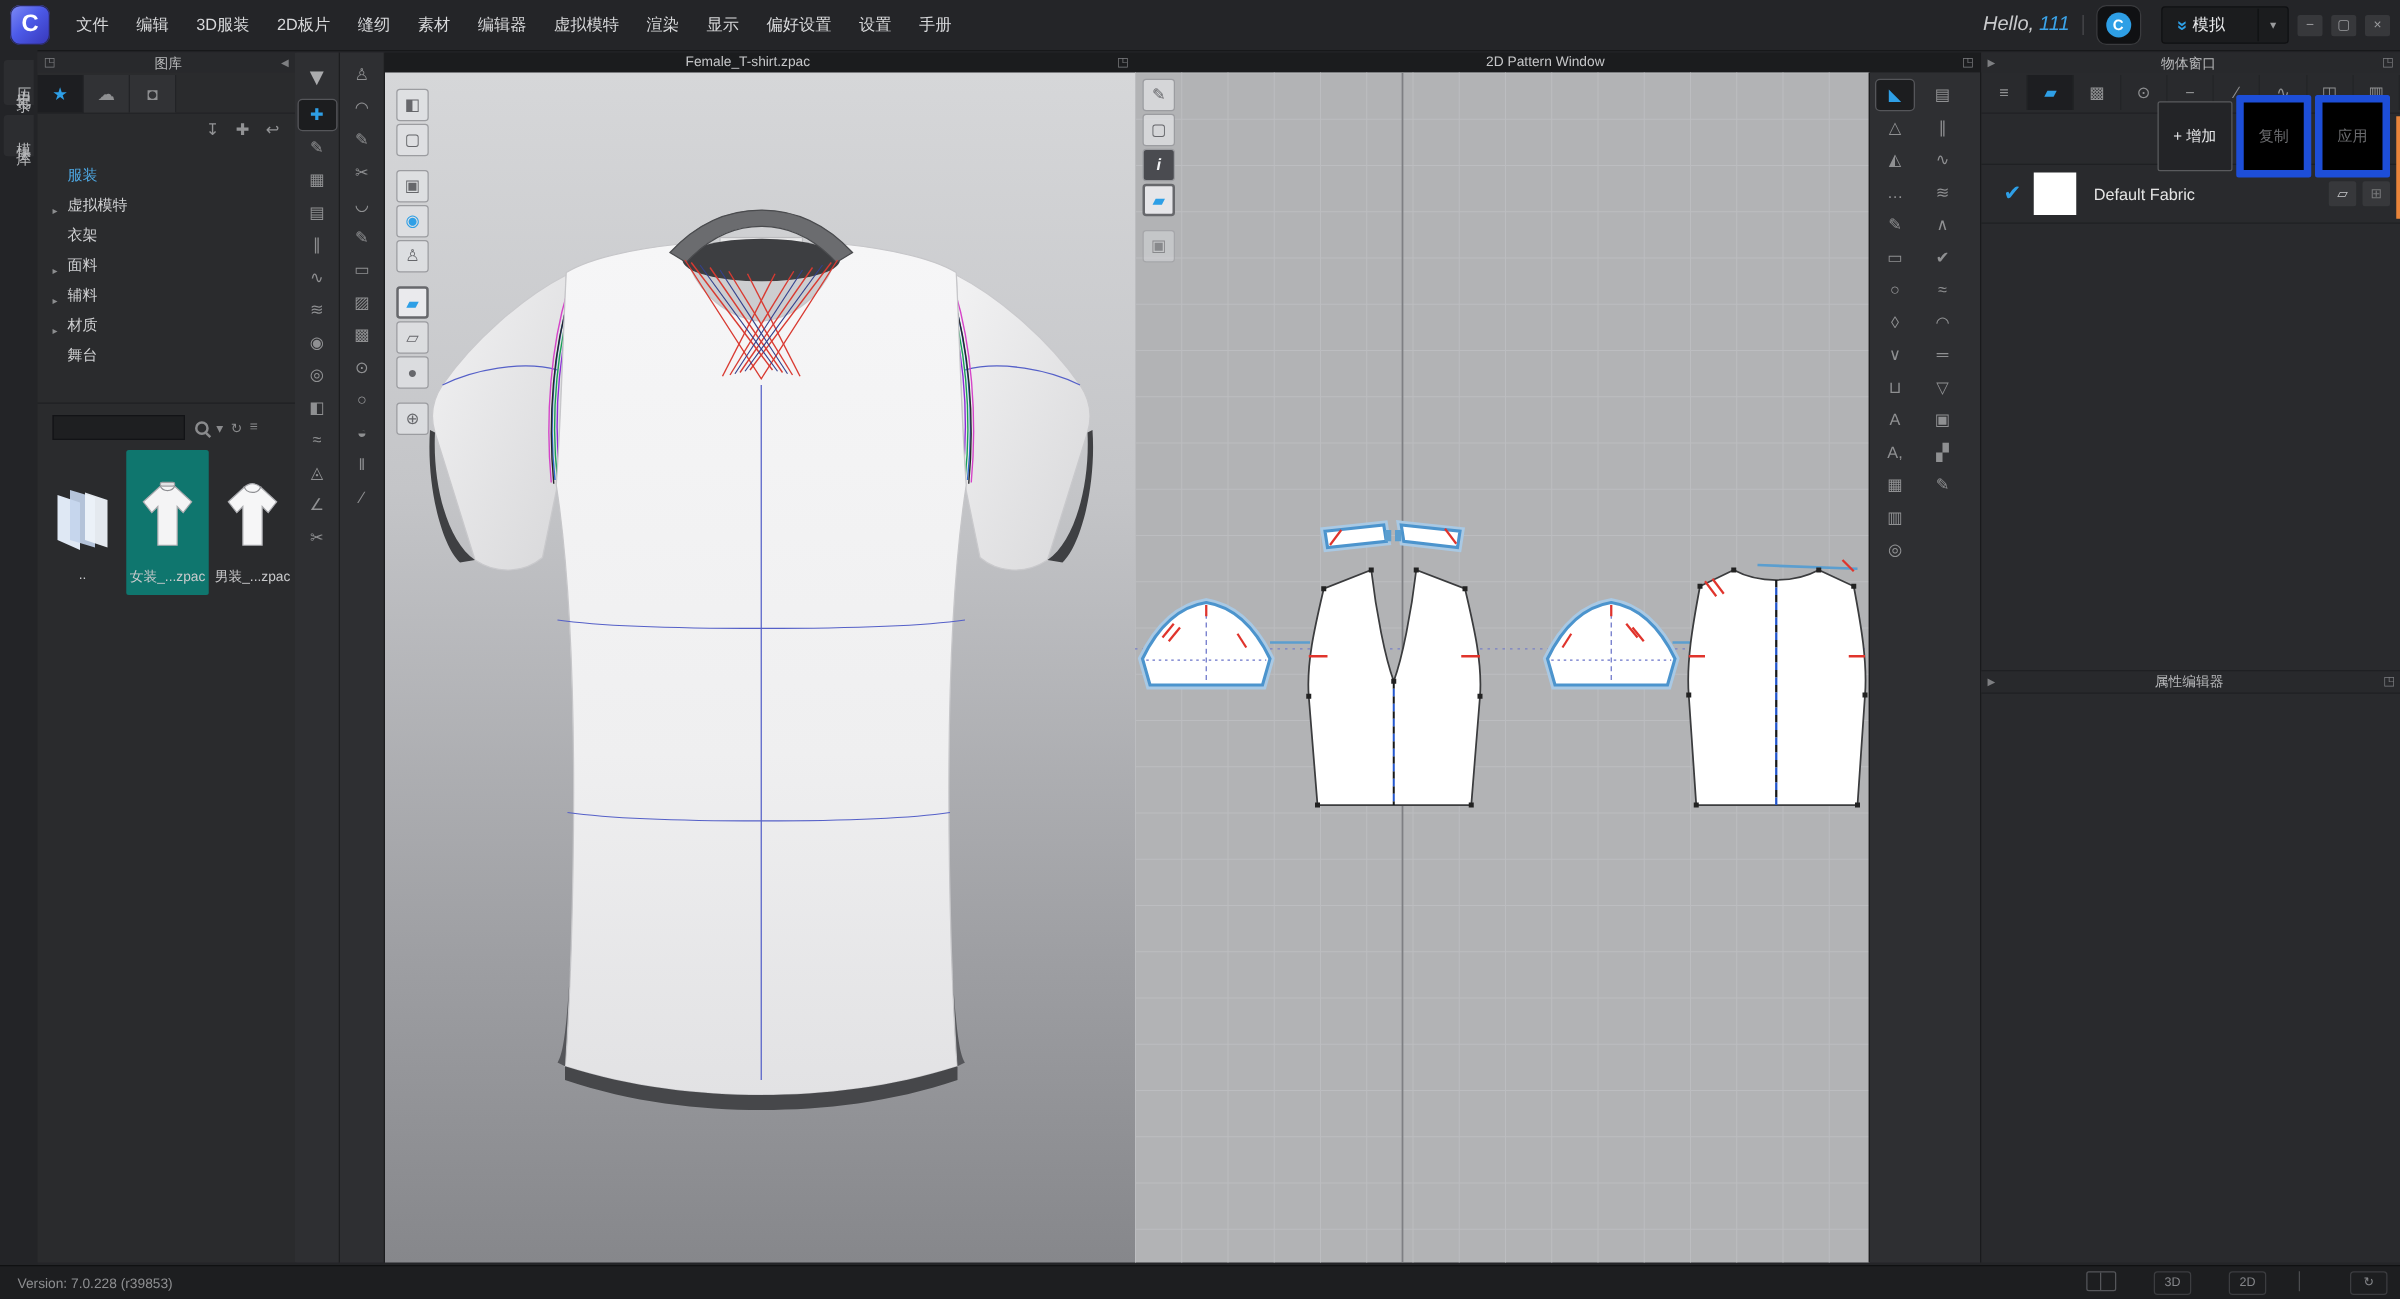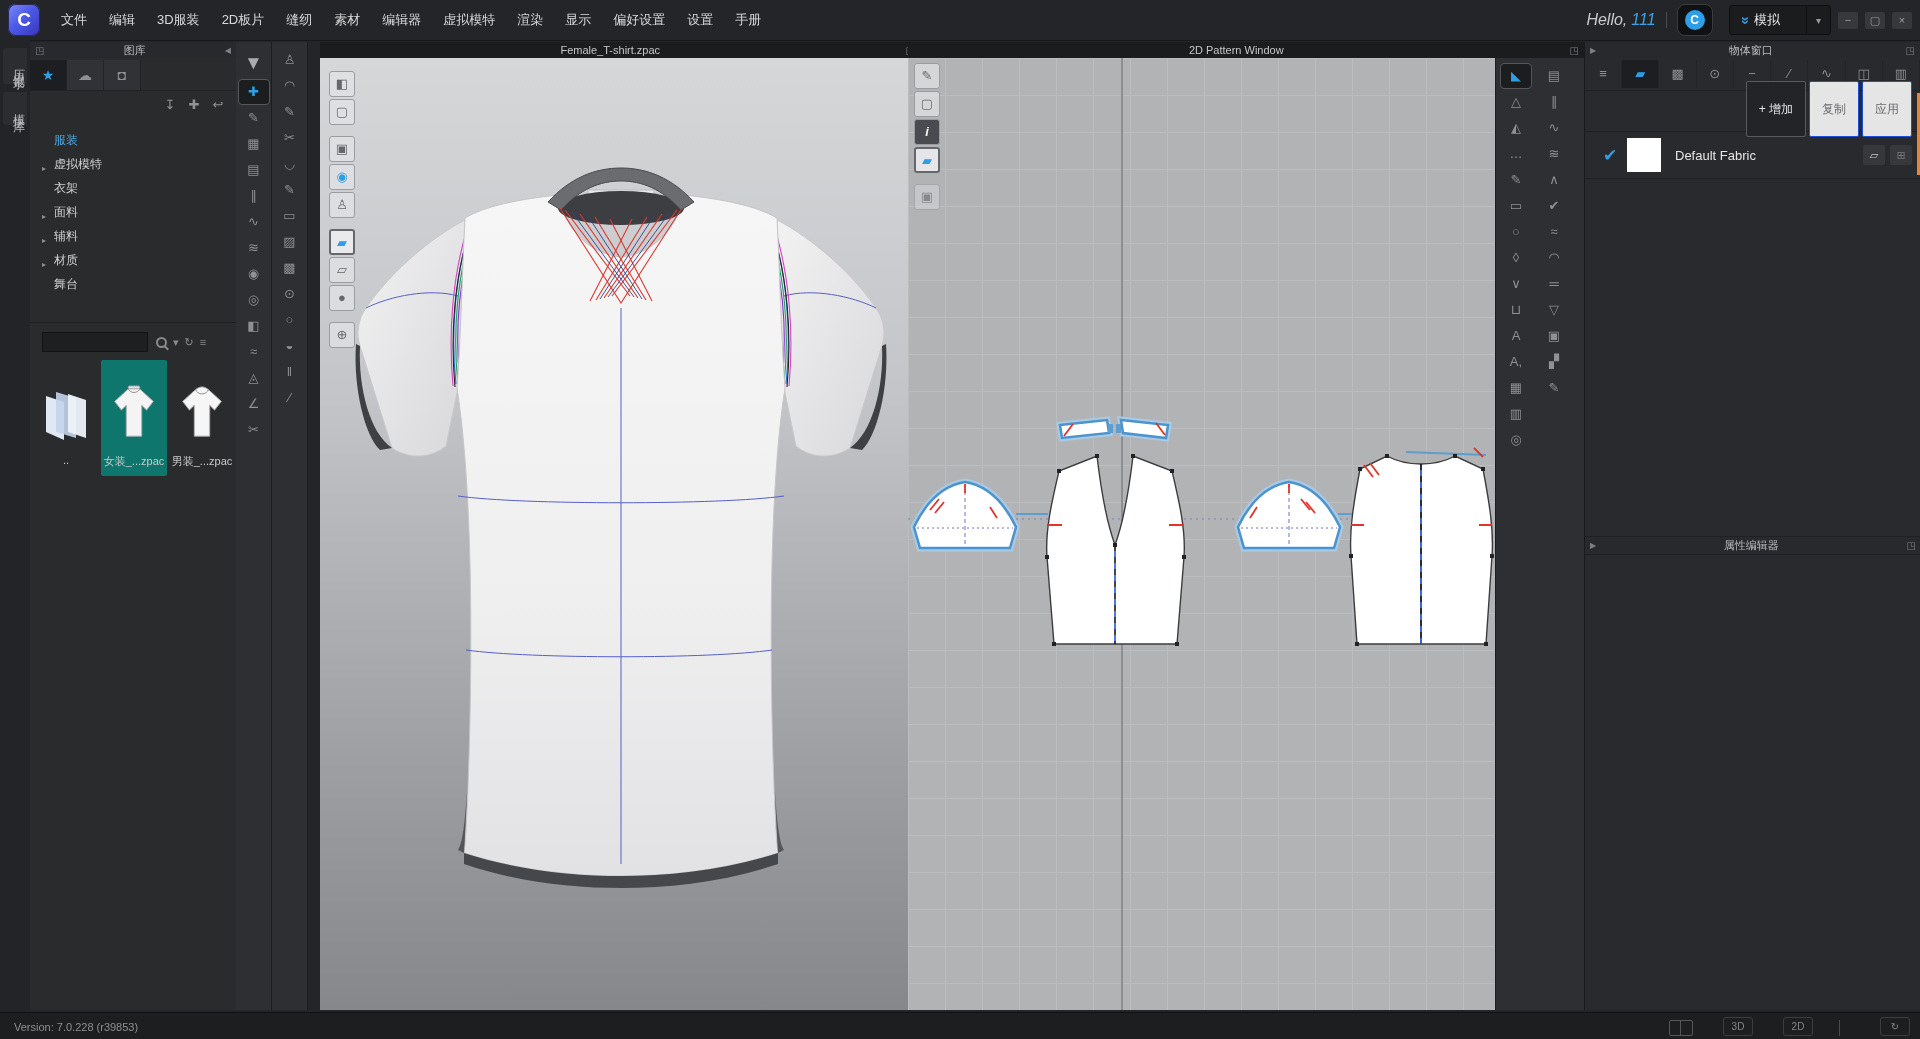--- a/index.html
+++ b/index.html
@@ -53,21 +53,21 @@
   .tile .tlabel2{font-size:11px;color:#c9cacc;margin-top:10px;}
   
   .tcol{position:absolute;top:42px;width:36px;height:968px;background:#2e2f32;border-right:1px solid #1c1d1f;padding-top:4px;box-sizing:border-box;}
   #tb1{left:236px;}
   #tb2{left:272px;}
   .ib{display:block;width:30px;height:24px;line-height:24px;text-align:center;color:#8f9092;font-size:13px;margin:2px auto;border-radius:3px;}
   .ib.active{background:#1c1d1f;outline:1px solid #55565a;color:#2e9fe6;}
   .ib.big{font-size:19px;height:30px;line-height:30px;color:#aaabad;}
   .tdiv{width:20px;height:4px;border-top:1px solid #434448;border-bottom:1px solid #434448;margin:4px auto;}
   
-  #vp3d{position:absolute;left:320px;top:42px;width:600px;height:968px;}
+  #vp3d{position:absolute;left:308px;top:42px;width:600px;height:968px;}
   .wtitle{height:16px;background:#1b1c1e;display:flex;align-items:center;font-size:11px;color:#c6c7c9;}
   .wtitle .tlbl{flex:1;text-align:center;}
   #vp3dbody{position:absolute;left:0;top:16px;width:600px;height:952px;background:linear-gradient(#d6d7d9,#c4c5c8 35%,#9d9ea2 75%,#86878b);overflow:hidden;}
   #vp3dtools{position:absolute;left:9px;top:13px;display:flex;flex-direction:column;z-index:3;}
   .vb{width:26px;height:26px;line-height:24px;text-align:center;background:rgba(226,227,230,.72);border:1px solid #9b9ca0;border-radius:3px;color:#66676b;font-size:13px;margin-bottom:2px;box-sizing:border-box;}
   .vb.blue{color:#2e9fe6;}
   .vb.active{border:2px solid #67686c;background:rgba(238,239,242,.85);}
   .vb.gap{margin-top:9px;}
   .vb.round{color:#f2f3f5;background:#4a4b50;font-style:italic;font-weight:bold;}
   .vb.dim{opacity:.55;}
@@ -81,34 +81,34 @@
   #sewcol{left:40px;}
   
   #rpanel{position:absolute;left:1584px;top:42px;width:336px;height:968px;background:#292a2d;border-left:1px solid #191a1c;box-sizing:border-box;}
   #objtabs{display:flex;height:30px;margin-top:2px;border-bottom:1px solid #202124;}
   .ot{flex:1;height:28px;line-height:28px;text-align:center;color:#8f9092;font-size:13px;border-right:1px solid #232427;}
   .ot.active{background:#1d1e21;}
   .ot.blue{color:#2e9fe6;}
   #objbtns{display:flex;justify-content:flex-end;align-items:center;height:36px;padding-right:8px;}
   .obtn{height:22px;line-height:22px;margin-left:3px;padding:16px 12px;font-size:12px;border-radius:2px;}
   .obtn.primary{background:#232427;border:1px solid #5a5b5e;color:#e6e7e9;}
-  .obtn.disabled{background:#e5e5e5;border:1px solid #1d4ed8;color:#6b6c6f;}
+  .obtn.disabled{background:#000000;border:6px solid #1d4ed8;color:#6b6c6f;}
   #fabricrow{display:flex;align-items:center;height:46px;border-top:1px solid #1f2023;border-bottom:1px solid #1f2023;margin-top:4px;padding:0 8px;}
   #fabricrow .chk{color:#2e9fe6;font-size:17px;width:34px;text-align:center;}
   #fabricrow .swatch{width:34px;height:34px;background:#fff;margin-right:14px;}
   #fabricrow .fname{flex:1;font-size:13px;color:#e5e5e5;}
   #fabricrow .fic{width:22px;height:20px;line-height:20px;text-align:center;background:#37383b;border-radius:2px;color:#c6c7c9;font-size:11px;margin-left:5px;}
   #fabricrow .fic.dim{color:#77787a;}
   #prophdr{position:absolute;left:0;top:494px;width:336px;height:17px;background:#28292c;display:flex;align-items:center;font-size:11px;color:#b9babc;border-top:1px solid #1f2023;border-bottom:1px solid #1f2023;}
   #prophdr .tlbl{flex:1;text-align:center;}
   #orangetab{position:absolute;left:1917px;top:93px;width:3px;height:82px;background:#e8843a;}
   
   #statusbar{position:absolute;left:0;top:1012px;width:1920px;height:27px;background:#1d1e20;border-top:1px solid #101112;display:flex;align-items:center;font-size:11px;color:#8e8f91;}
   #version{margin-left:14px;}
-  #sbright{position:absolute;right:10px;display:flex;align-items:flex-end;gap:16px;}
+  #sbright{position:absolute;right:10px;display:flex;align-items:flex-start;gap:16px;}
   .sbtn{min-width:24px;height:17px;line-height:17px;text-align:center;border:1px solid #3c3d40;border-radius:3px;color:#85868a;font-size:10px;margin-left:14px;padding:0 2px;}
   .split{width:22px;height:14px;border:1px solid #55565a;border-radius:2px;position:relative;}
   .split::after{content:"";position:absolute;left:10px;top:0;width:1px;height:14px;background:#55565a;}
   svg{display:block;}
 </style>
 </head>
 <body>
 
 <div id="app">
 

